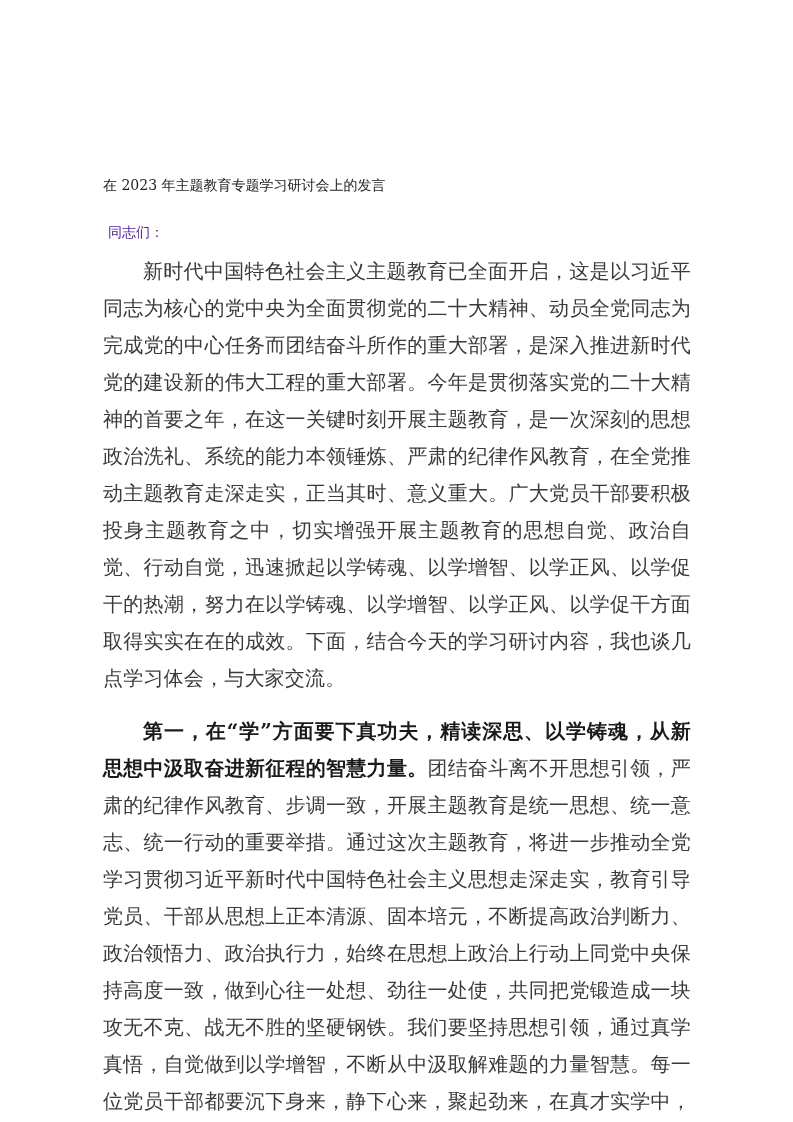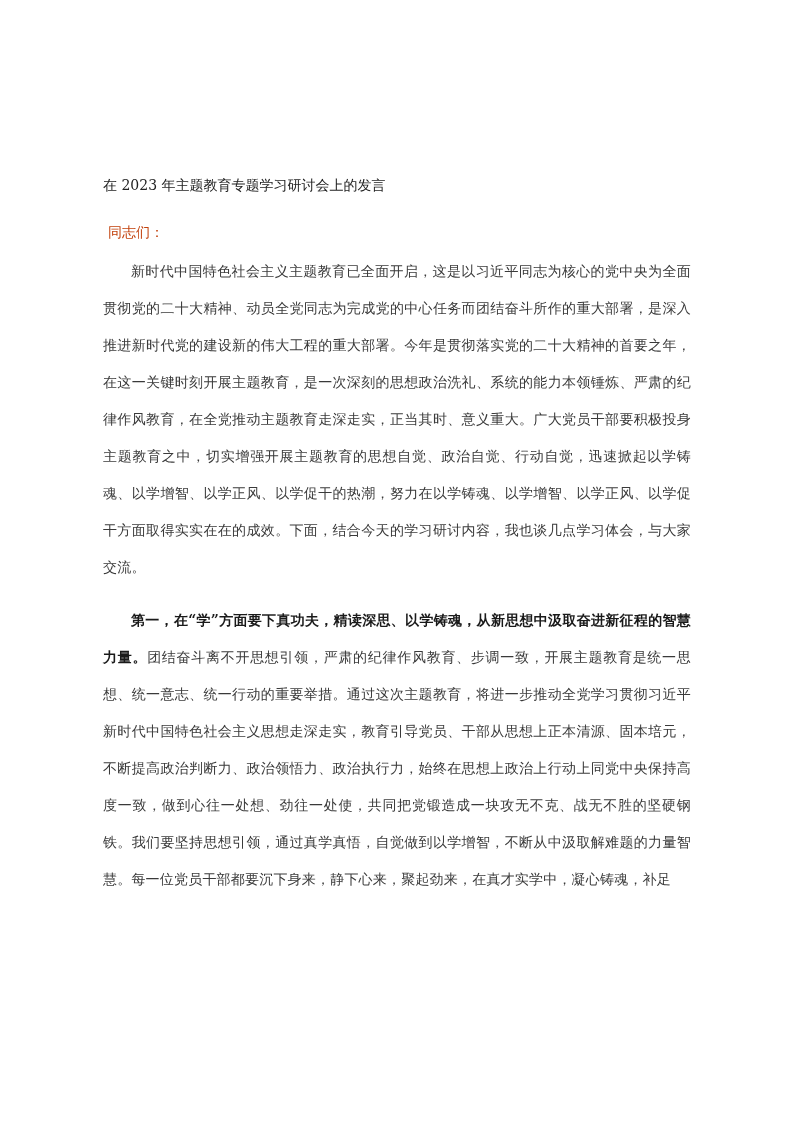--- a/index.html
+++ b/index.html
@@ -27,24 +27,24 @@
       margin: 0;
       height: 22px;
       color: #222222;
       white-space: nowrap;
     }
     .salutation {
       font-size: 14px;
       line-height: 22px;
       margin: 25px 0 0 5px;
       height: 22px;
-      color: #c2410c;
+      color: #4c1d95;
     }
     .para {
-      font-size: 14px;
+      font-size: 20px;
       line-height: 37px;
       margin: 0;
       text-indent: 2em;
       text-align: justify;
       text-align-last: left;
       letter-spacing: 0.2px;
       color: #3a3a3a;
     }
     .para.first {
       margin-top: 10px;

